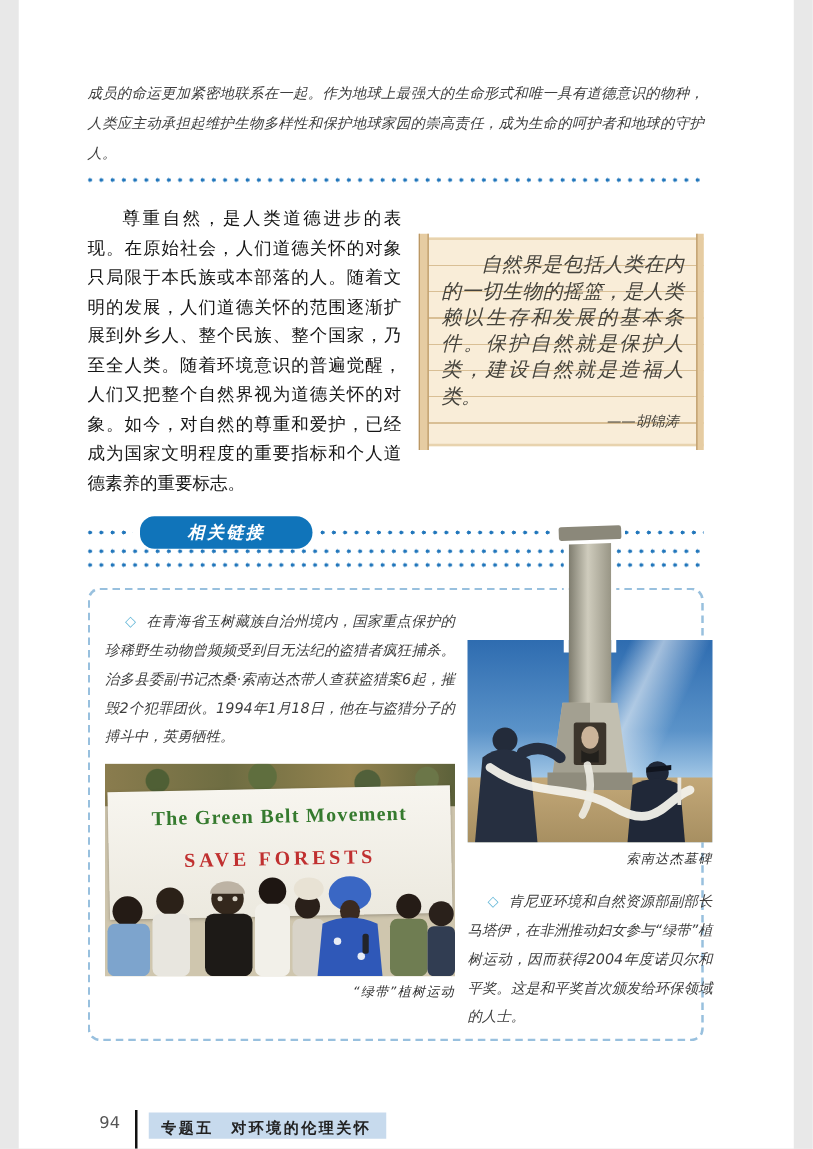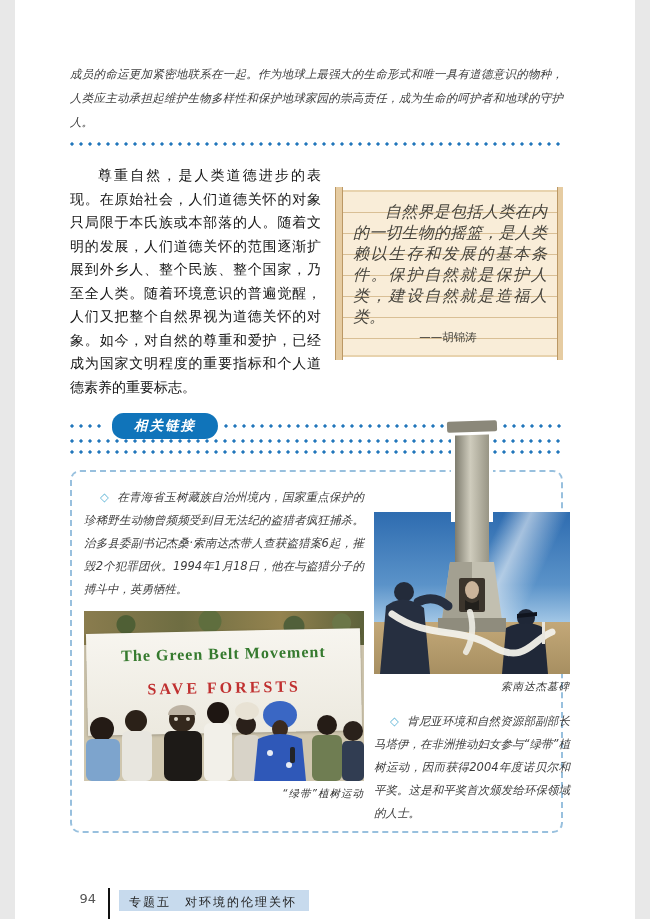--- a/index.html
+++ b/index.html
@@ -35,29 +35,29 @@
   }
   .quote-float { float:right; width:226px; margin:26px 0 10px 16px; position:relative; }
   .quote-box {
     position:relative; background:#f9edd8; padding:9px 16px 7px 16px;
     background-image:repeating-linear-gradient(to bottom,transparent 0 20px,#d9bf95 20px 21px);
     border-top:2px solid #e8d3ae; border-bottom:2px solid #e8d3ae;
   }
   .quote-rail { position:absolute; top:-5px; bottom:-5px; width:8px; background:#e6cca2; border-left:1px solid #bb9865; border-right:1px solid #bb9865; }
   .rail-left { left:-2px; } .rail-right { right:-2px; }
   .quote-text { font-style:italic; font-size:16px; line-height:21px; color:#45433c; text-indent:2em; text-align:justify; }
-  .quote-attr { font-size:11.5px; line-height:21px; color:#45433c; text-align:center; padding-right:4px; }
+  .quote-attr { font-style:italic; font-size:11.5px; line-height:21px; color:#45433c; text-align:right; padding-right:4px; }
 
   
   .rl-row { display:flex; align-items:center; height:26px; }
   .rl-dots-short { width:36px; margin-right:6px; }
   .rl-dots-long { flex:1; margin-left:6px; }
   .rl-badge {
     background:#1074ba; color:#ffffff; font-style:italic; font-weight:bold;
-    font-size:13.5px; padding:4px 22px; border-radius:16px 18px 18px 16px;
+    font-size:13.5px; padding:4px 38px; border-radius:16px 18px 18px 16px;
     letter-spacing:2px; white-space:nowrap;
   }
   .rl-text { margin:10px 0 8px 0; }
   .rl-bottom { margin-bottom:0; }
 
   
   .section-heading {
     margin-top:26px; font-size:17px; font-weight:bold; color:#1477bd;
     letter-spacing:1px;
   }
@@ -133,21 +133,21 @@
   .stele-lower {
     position:absolute; top:0; left:calc(50% - 17px); width:34px; height:92px;
     background:linear-gradient(90deg,#7e7c6e,#cfccbd 45%,#989585); z-index:5;
   }
   .stele-svg { position:absolute; bottom:0; left:0; z-index:7; }
 
   
   .footer { position:absolute; left:55px; top:888px; display:flex; align-items:flex-start; }
   .page-num { font-size:13px; color:#555; width:26px; text-align:right; margin-top:3px; }
   .vline { width:2px; height:64px; background:#111; margin:0 9px 0 12px; }
-  .chapter { background:#c7daed; color:#222; font-size:12px; padding:4px 12px 0 10px; letter-spacing:2px; margin-top:2px; }
+  .chapter { background:#c7daed; color:#222; font-size:12px; padding:4px 12px 0 10px; letter-spacing:2px; margin-top:2px;font-weight:bold; }
 </style>
 </head>
 <body>
 
 <div class="page">
   <div class="content">
 
     <p class="hand intro">成员的命运更加紧密地联系在一起。作为地球上最强大的生命形式和唯一具有道德意识的物种，人类应主动承担起维护生物多样性和保护地球家园的崇高责任，成为生命的呵护者和地球的守护人。</p>
     <div class="dots"></div>
 

